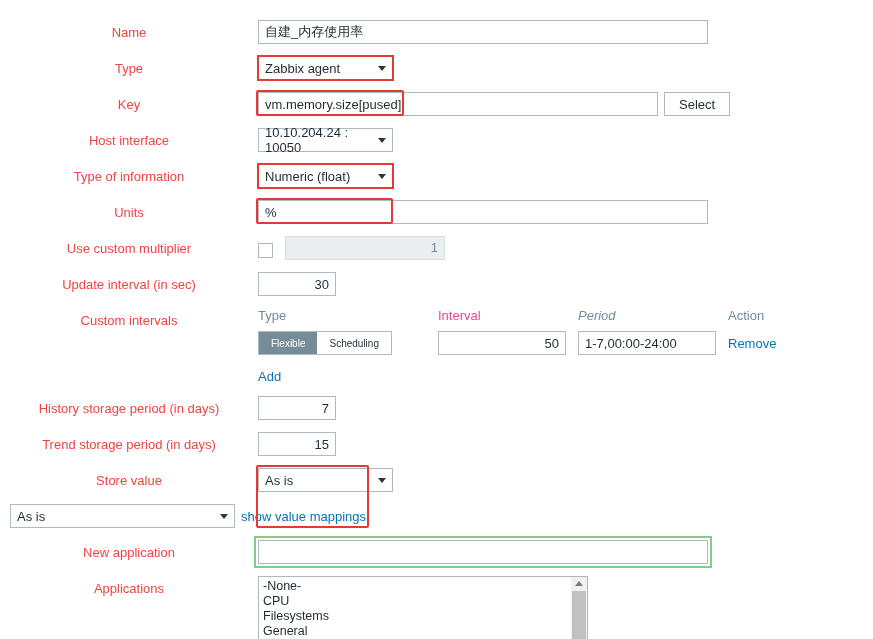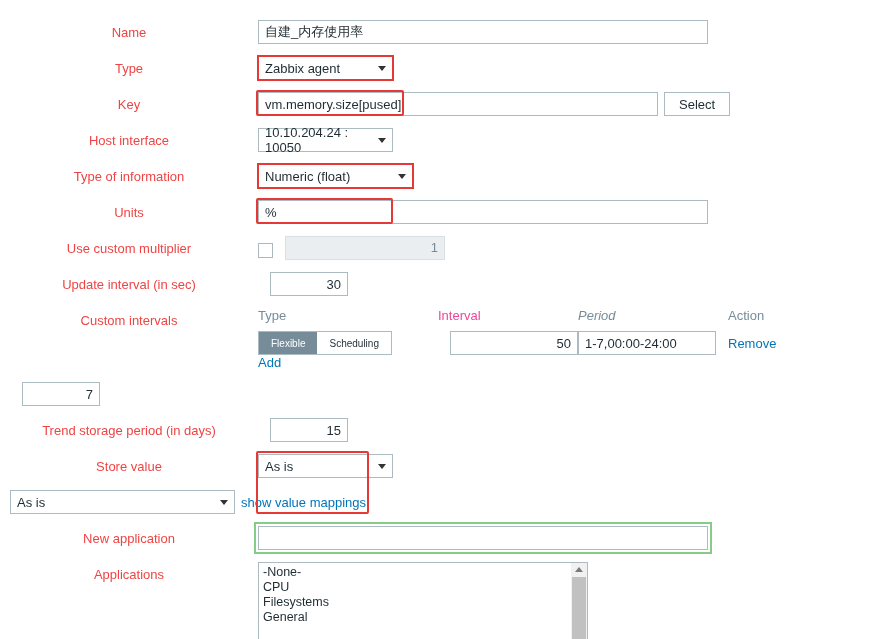--- a/index.html
+++ b/index.html
@@ -33,21 +33,21 @@
   }
   input[type="text"] {
     border: 1px solid #acbbc2;
     background: #fff;
     height: 24px;
     padding: 0 6px;
     font-size: 13px;
     font-family: inherit;
     color: #1f2c33;
   }
-  input.num { text-align: right; margin-left: 12px; }
+  input.num { text-align: right; }
   .select {
     border: 1px solid #acbbc2;
     background: #fff;
     height: 24px;
     display: inline-flex;
     align-items: center;
     justify-content: space-between;
     padding: 0 6px;
     font-size: 13px;
     cursor: pointer;
@@ -110,21 +110,21 @@
     overflow: hidden;
   }
   .seg div {
     padding: 0 12px;
     display: flex; align-items: center;
     font-size: 10px; cursor: pointer;
     background: #fff;
   }
   .seg div.active { background: #768d99; color: #fff; }
   .link { color: #0275b8; cursor: pointer; }
-  .add { }
+  .add { margin-top: 14px; }
   
   .listbox {
     width: 330px;
     border: 1px solid #acbbc2;
     background: #fff;
     overflow: hidden;
     position: relative;
   }
   .listbox-inner { padding: 2px 0 2px 4px; }
   .opt { font-size: 12.5px; line-height: 15px; cursor: pointer; }
@@ -185,21 +185,21 @@
       <div class="select" style="width:135px">
         <span>10.10.204.24 : 10050</span>
         <span class="tri"></span>
       </div>
     </div>
   </div>
 
   <div class="row">
     <div class="label">Type of information</div>
     <div class="field">
-      <div class="select hl-red" style="width:155px">
+      <div class="select hl-red" style="width:135px">
         <span>Numeric (float)</span>
         <span class="tri"></span>
       </div>
     </div>
   </div>
 
   <div class="row">
     <div class="label">Units</div>
     <div class="field rel">
       <input type="text" style="width: 450px;" value="%">
@@ -248,20 +248,21 @@
           <span class="link">Remove</span>
         </div>
       </div>
       <div class="add">
         <span class="link">Add</span>
       </div>
     </div>
   </div>
 
   <div class="row">
+    <div class="label">History storage period (in days)</div>
     <div class="field">
       <input type="text" class="num" style="width: 78px;" value="7">
     </div>
   </div>
 
   <div class="row">
     <div class="label">Trend storage period (in days)</div>
     <div class="field">
       <input type="text" class="num" style="width: 78px;" value="15">
     </div>

